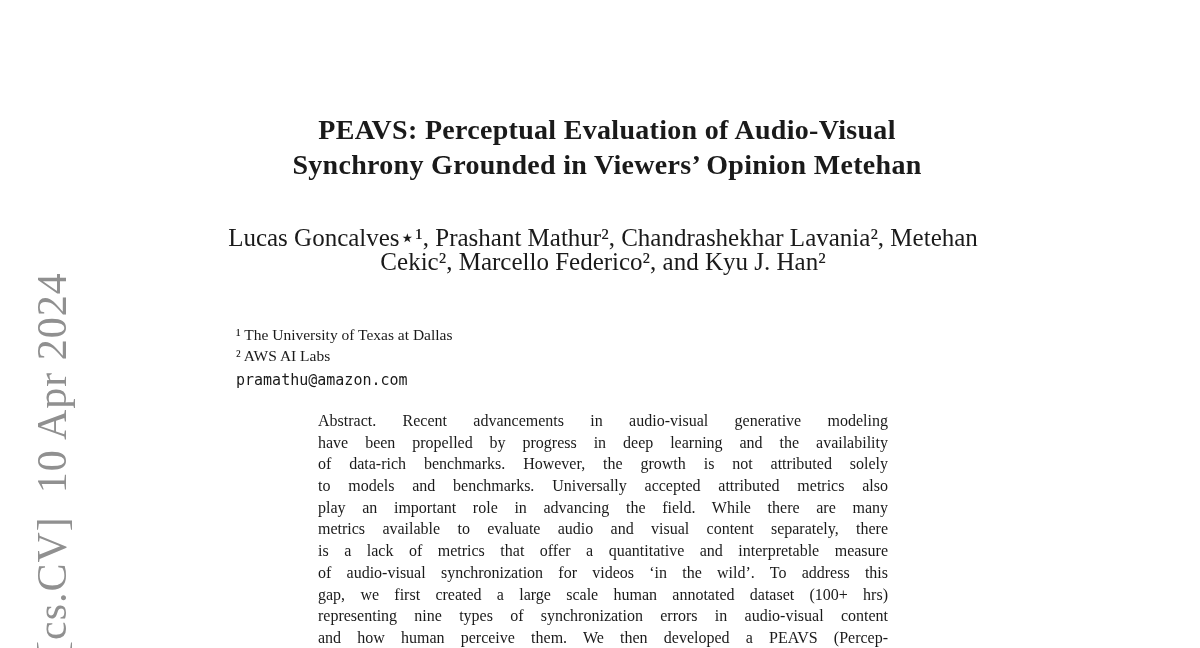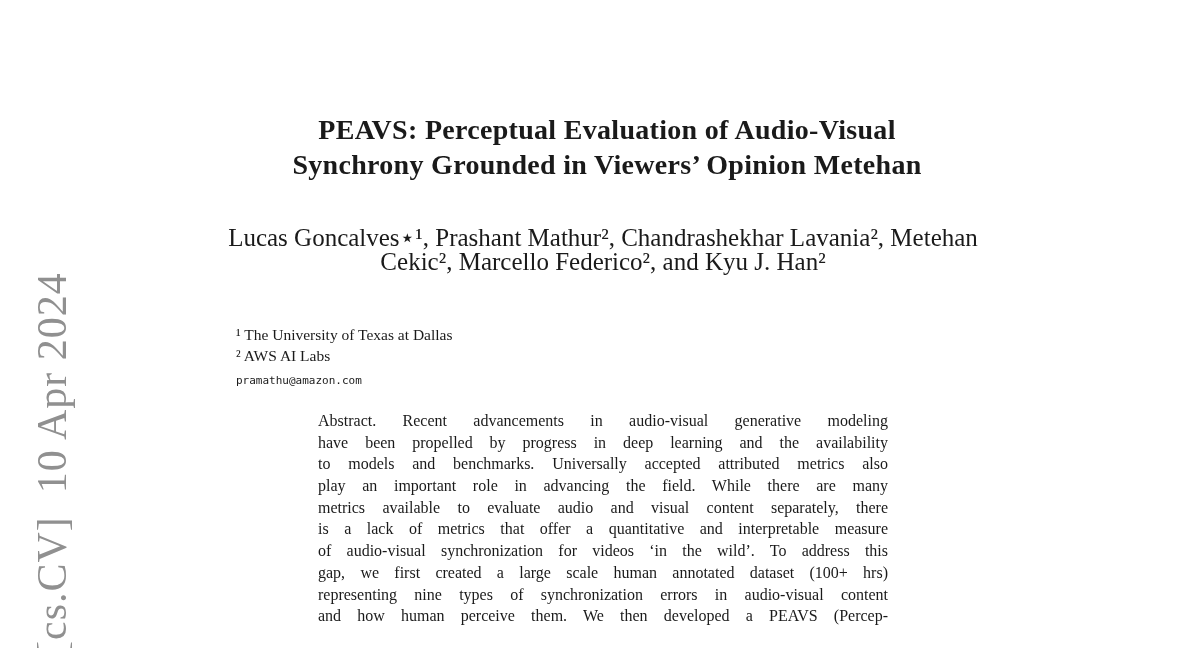--- a/index.html
+++ b/index.html
@@ -53,21 +53,21 @@
     left: 236px;
     top: 293px;
     width: 726px;
     text-align: left;
     font-size: 15.5px;
     line-height: 21px;
     margin-top: 31px;
   }
   .email {
     font-family: "DejaVu Sans Mono", "Liberation Mono", monospace;
-    font-size: 11px;
+    font-size: 15px;
     margin-top: 4px;
   }
   .abstract {
     position: absolute;
     left: 318px;
     top: 410px;
     width: 570px;
     font-size: 16px;
     line-height: 21.7px;
   }
@@ -98,20 +98,21 @@
 
   <div class="affils">
     <div>¹ The University of Texas at Dallas</div>
     <div>² AWS AI Labs</div>
     <div class="email">pramathu@amazon.com</div>
   </div>
 
   <div class="abstract">
     <div class="abs-line"><span class="abs-label">Abstract.</span> <span>Recent advancements in audio-visual generative modeling</span></div>
     <div class="abs-line">have been propelled by progress in deep learning and the availability</div>
+    <div class="abs-line">of data-rich benchmarks. However, the growth is not attributed solely</div>
     <div class="abs-line">to models and benchmarks. Universally accepted attributed metrics also</div>
     <div class="abs-line">play an important role in advancing the field. While there are many</div>
     <div class="abs-line">metrics available to evaluate audio and visual content separately, there</div>
     <div class="abs-line">is a lack of metrics that offer a quantitative and interpretable measure</div>
     <div class="abs-line">of audio-visual synchronization for videos ‘in the wild’. To address this</div>
     <div class="abs-line">gap, we first created a large scale human annotated dataset (100+ hrs)</div>
     <div class="abs-line">representing nine types of synchronization errors in audio-visual content</div>
     <div class="abs-line">and how human perceive them. We then developed a PEAVS (Percep-</div>
   </div>
 

